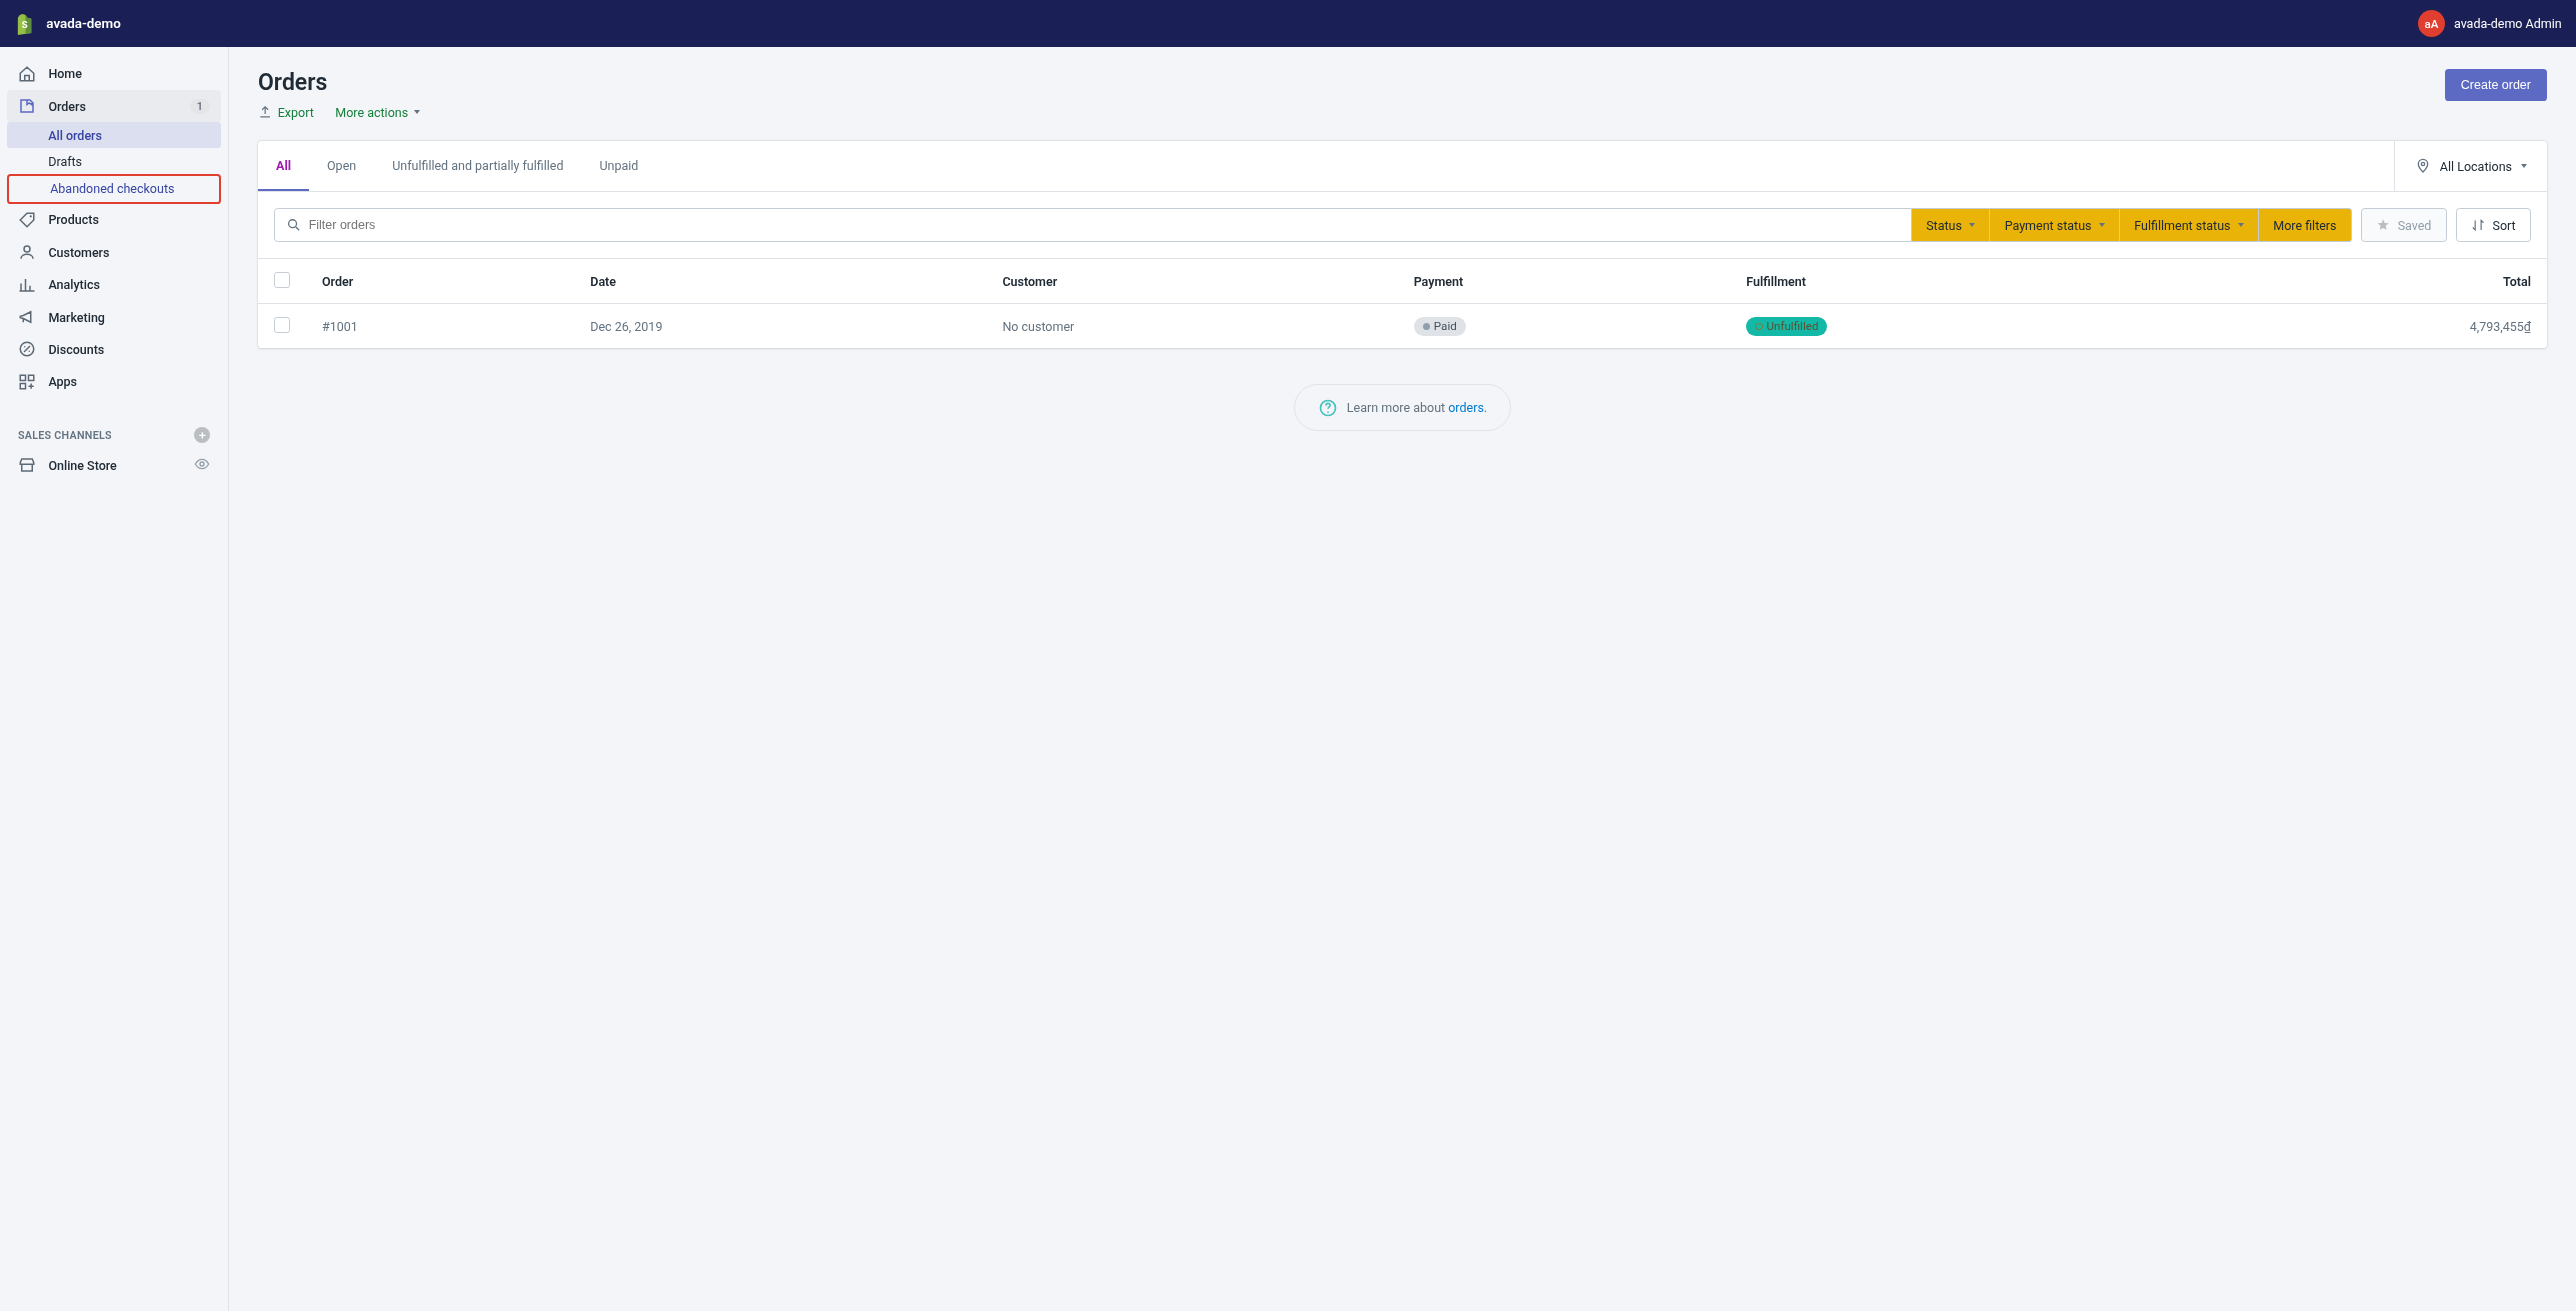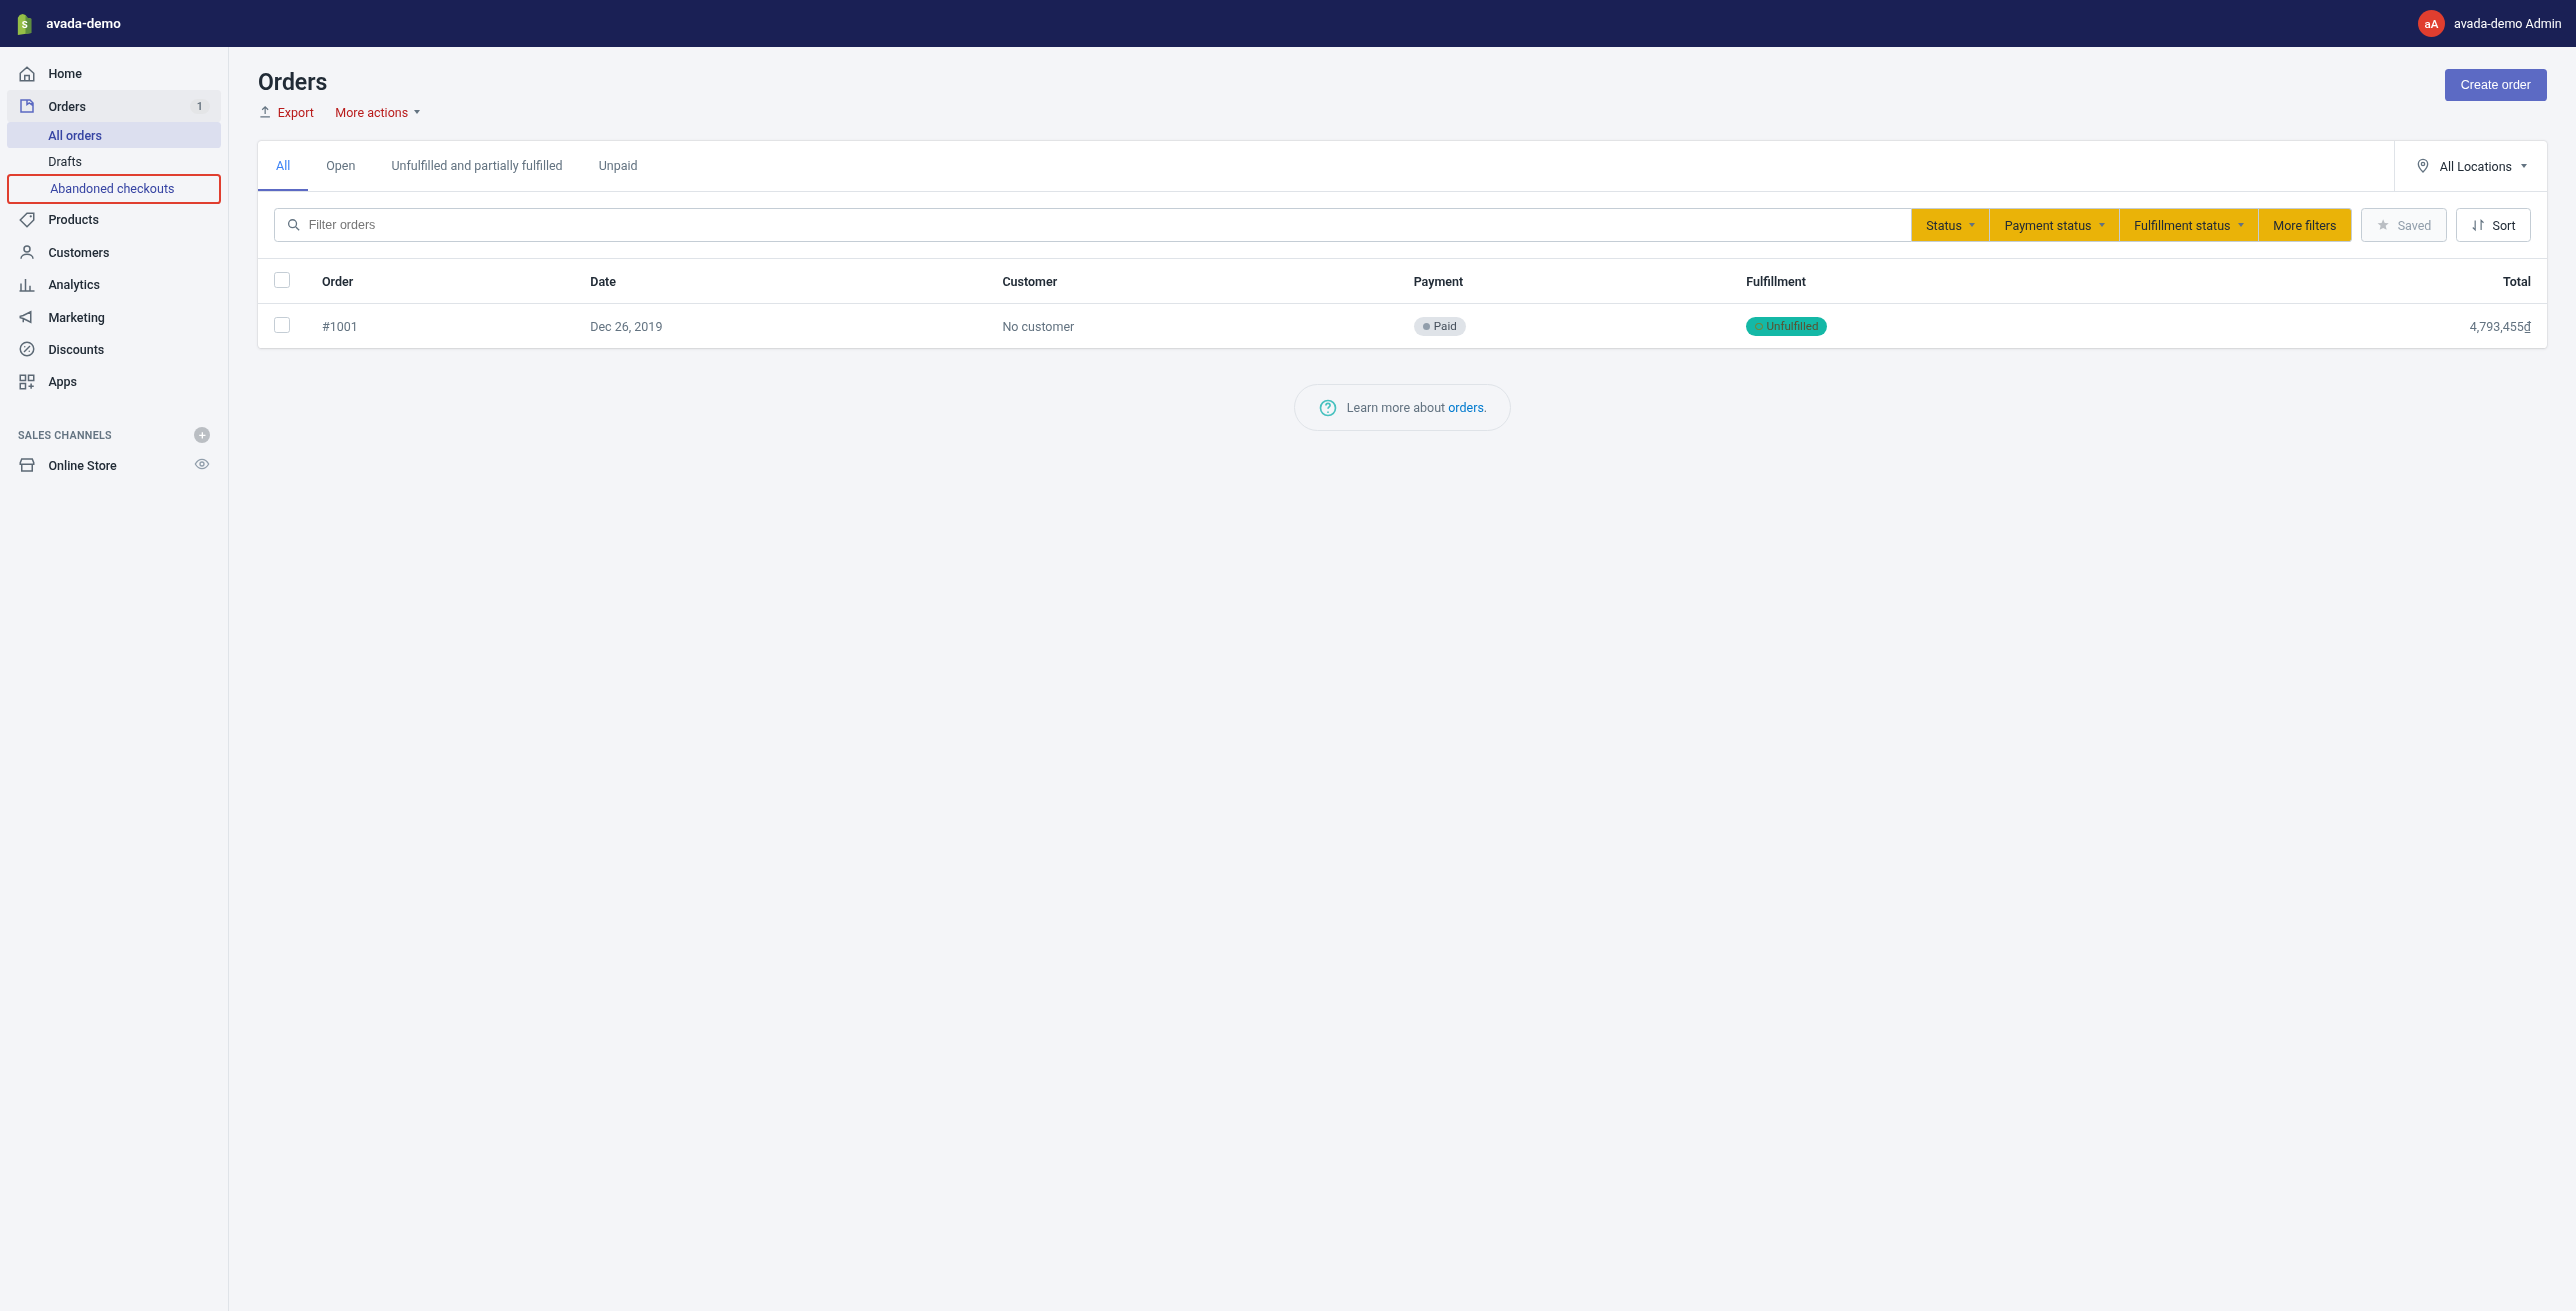--- a/index.html
+++ b/index.html
@@ -32,29 +32,29 @@
 .nav-sub.highlighted { border: 2.2px solid #e03e2f; color: #3644a3; }
 
 .sidebar-section { margin-top: 29px; }
 .sidebar-section-head { display: flex; justify-content: space-between; align-items: center; padding: 0 10.7px 5.4px; font-size: 10.7px; font-weight: 600; color: #637381; letter-spacing: 0.3px; }
 .add-btn { width: 16px; height: 16px; border-radius: 50%; background: #babec3; display: flex; justify-content: center; align-items: center; cursor: pointer; }
 
 
 .page-head { display: flex; justify-content: space-between; align-items: flex-start; margin-bottom: 21.5px; }
 .page-title { font-size: 23px; font-weight: 600; margin-bottom: 9px; }
 .page-actions-left { display: flex; gap: 21.5px; align-items: center; }
-.text-btn { display: flex; align-items: center; gap: 5.4px; color: #b91c1c; cursor: pointer; font-size: 12.5px; justify-content: center; }
+.text-btn { display: flex; align-items: center; gap: 5.4px; color: #15803d; cursor: pointer; font-size: 12.5px; justify-content: center; }
 .primary-btn { background: #5c6ac4; color: #fff; padding: 9px 16px; border-radius: 3.6px; border: none; cursor: pointer; font-size: 12.5px; font-weight: 500; }
 
 
 .card { background: #fff; border-radius: 3.6px; box-shadow: 0 0 0 0.9px rgba(63,63,68,.05), 0 0.9px 2.7px rgba(63,63,68,.15); }
 .card-head { display: flex; align-items: center; justify-content: space-between; border-bottom: 0.9px solid #dfe3e8; }
 .tabs { display: flex; }
 .tab { padding: 16px 18px; cursor: pointer; color: #637381; font-size: 12.5px; border-bottom: 2.7px solid transparent; }
-.tab.active { color: #3b82f6; border-bottom-color: #5c6ac4; }
+.tab.active { color: #a21caf; border-bottom-color: #5c6ac4; font-weight: bold; }
 .loc-picker { display: flex; align-items: center; gap: 9px; padding: 0 20px; border-left: 0.9px solid #dfe3e8; height: 50px; cursor: pointer; color: #212b36; font-size: 12.5px; }
 
 
 .filter-row { display: flex; gap: 0; padding: 16px; align-items: center; }
 .filter-search { flex: 1; border: 0.9px solid #c4cdd5; border-radius: 3.6px 0 0 3.6px; height: 34px; display: flex; align-items: center; padding: 0 10.7px; }
 .filter-search input { border: none; outline: none; width: 100%; font-size: 12.5px; margin-left: 7.2px; }
 .filter-btn { border: 0.9px solid #c4cdd5; border-left: none; height: 34px; padding: 0 14.3px; background: #eab308; display: flex; align-items: center; gap: 7.2px; cursor: pointer; font-size: 12.5px; color: #212b36; }
 .filter-btn.rlast { border-radius: 0 3.6px 3.6px 0; }
 .pill-btn { border: 0.9px solid #c4cdd5; background: #f9fafb; border-radius: 3.6px; height: 34px; padding: 0 14.3px; display: flex; align-items: center; gap: 7.2px; cursor: pointer; font-size: 12.5px; color: #919eab; margin-left: 9px; }
 .pill-btn.active { color: #212b36; background:#fff; }

